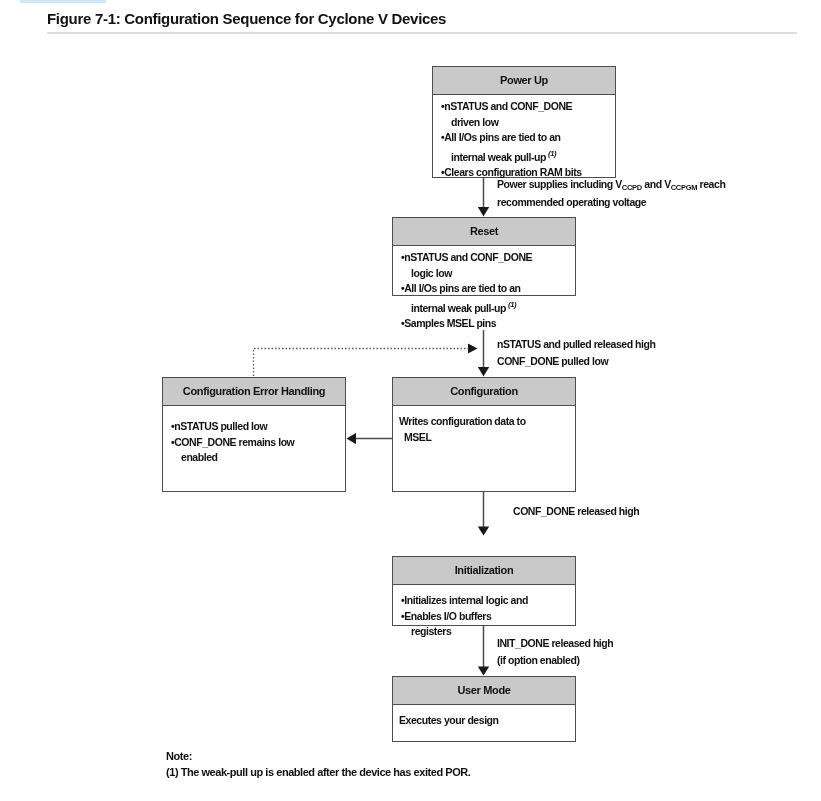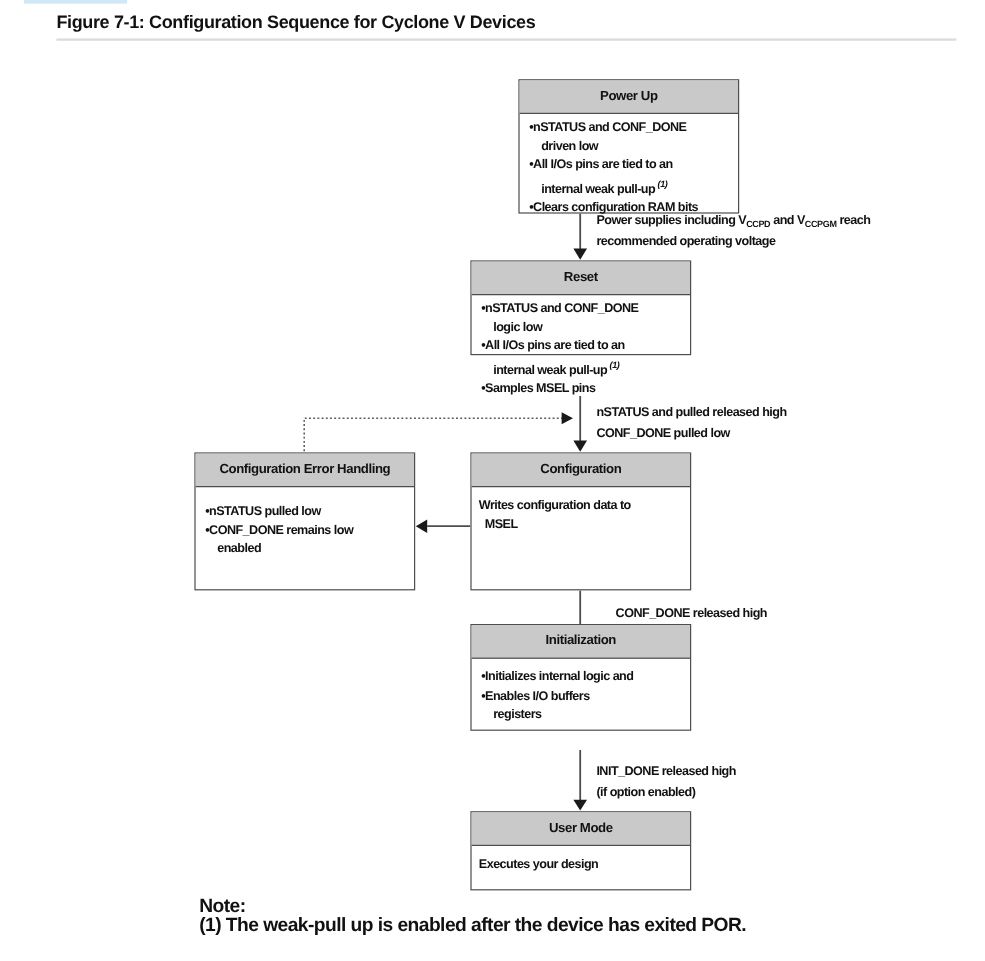--- a/index.html
+++ b/index.html
@@ -87,21 +87,21 @@
     font-size: 10.5px;
     font-weight: 700;
     letter-spacing: -0.45px;
     line-height: 17px;
     color: #111111;
     white-space: nowrap;
   }
   .note {
     position: absolute;
     left: 166px; top: 748px;
-    font-size: 16px;
+    font-size: 11px;
     font-weight: 700;
     letter-spacing: -0.45px;
     line-height: 16px;
     color: #111111;
     white-space: nowrap;
   }
   svg.connectors {
     position: absolute;
     left: 0; top: 0;
     width: 821px; height: 801px;
@@ -170,21 +170,21 @@
   </div>
 
   <div class="box" style="left:392px; top:377px; width:184px; height:115px;">
     <div class="box-header">Configuration</div>
     <div class="box-body pad-md">
       <div class="ln">Writes configuration data to</div>
       <div class="ln" style="padding-left:5px;">MSEL</div>
     </div>
   </div>
 
-  <div class="box" style="left:392px; top:520px; width:184px; height:89px;">
+  <div class="box" style="left:392px; top:556px; width:184px; height:70px;">
     <div class="box-header">Initialization</div>
     <div class="box-body pad-md">
       <div class="ln bullet">Initializes internal logic and</div>
       <div class="ln bullet">Enables I/O buffers</div>
       <div class="ln indent">registers</div>
     </div>
   </div>
 
   <div class="box" style="left:392px; top:676px; width:184px; height:66px;">
     <div class="box-header">User Mode</div>

